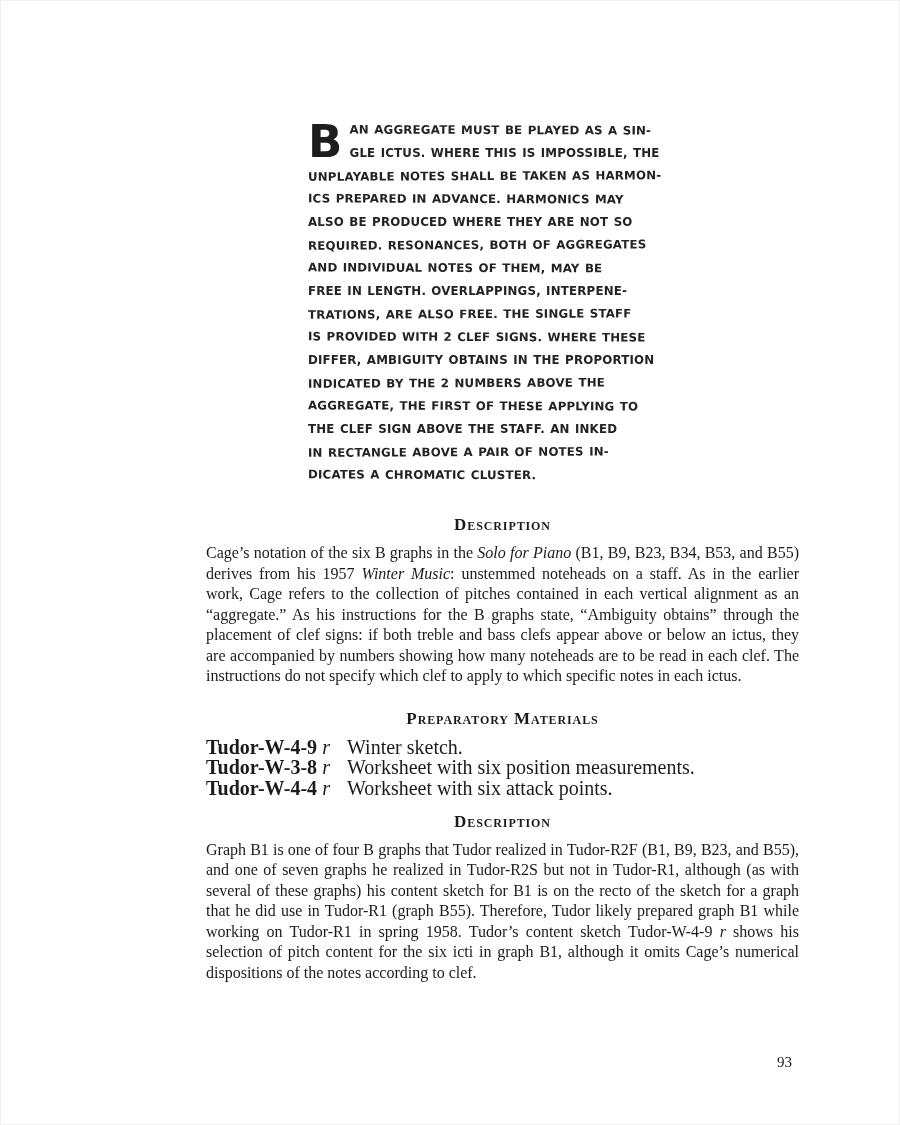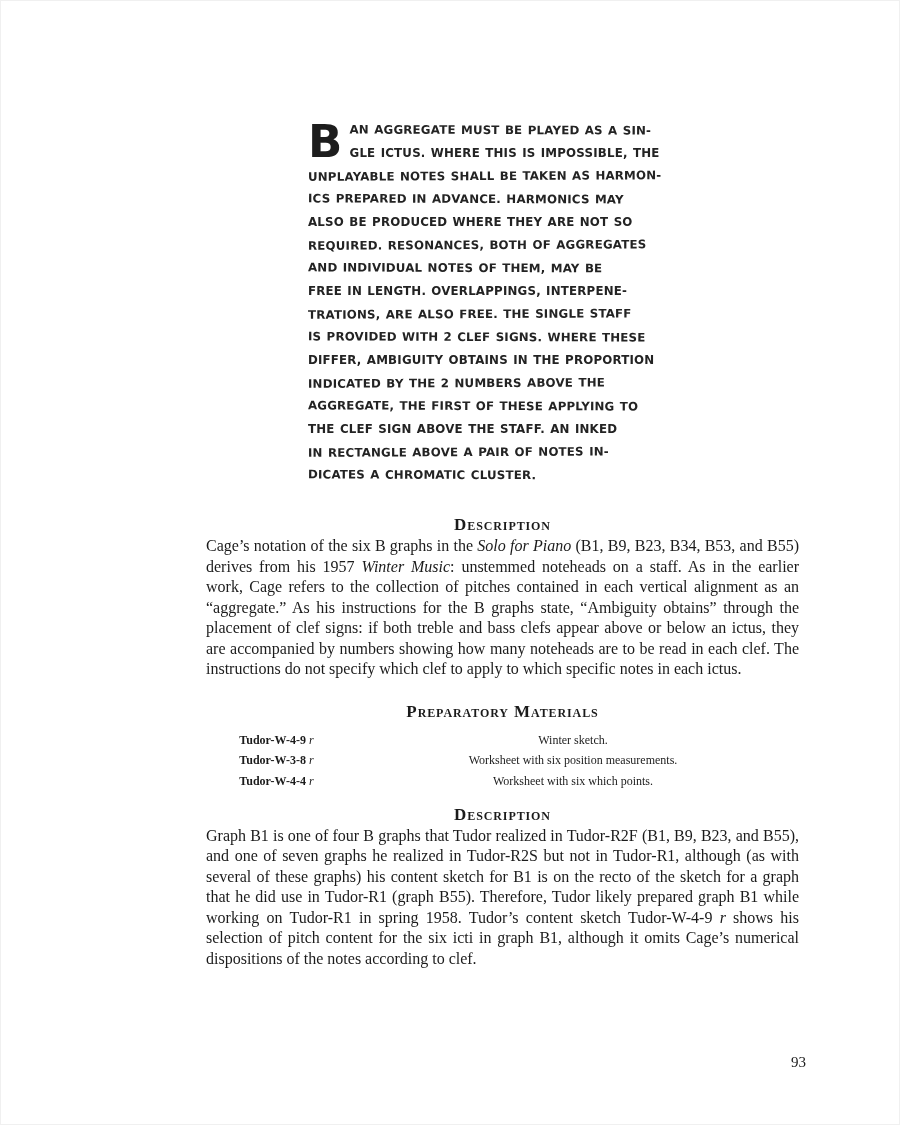--- a/index.html
+++ b/index.html
@@ -50,43 +50,43 @@
     font-size: 17px;
     letter-spacing: 0.9px;
     margin: 0;
     text-align: center;
   }
   .heading-description   { margin-top: 28px; }
   .para {
     font-size: 16px;
     line-height: 20.5px;
     text-align: justify;
-    margin: 1px 0 0 0;
+    margin: 8px 0 0 0;
   }
   .it { font-style: italic; }
   .bd { font-weight: normal; }
 
   .margin-label {
     font-style: italic;
     font-size: 16px;
     margin: 36px 0 0 -46px;
   }
   .heading-preparatory { margin-top: 22px; }
-  .materials { margin-top: 8px; font-size: 12px; line-height: 20.8px; text-align: center; }
+  .materials { margin-top: 8px; font-size: 20px; line-height: 20.8px; }
   .mat-row { display: flex; }
   .mat-id { width: 141px; flex: 0 0 141px; }
   .mat-id b { font-weight: bold; }
   .mat-id i { font-style: italic; font-weight: normal; }
   .mat-desc { flex: 1; }
   .heading-preparation { margin-top: 13px; }
 
   .page-number {
     position: absolute;
     top: 1053px;
-    right: 93px;
+    right: 107px;
     font-size: 15px;
     color: #1b1b1b;
   }
 </style>
 </head>
 <body>
 
 <div class="page">
   <div class="content">
 
@@ -105,21 +105,21 @@
       <div class="mat-row">
         <span class="mat-id"><b>Tudor-W-4-9</b> <i>r</i></span>
         <span class="mat-desc">Winter sketch.</span>
       </div>
       <div class="mat-row">
         <span class="mat-id"><b>Tudor-W-3-8</b> <i>r</i></span>
         <span class="mat-desc">Worksheet with six position measurements.</span>
       </div>
       <div class="mat-row">
         <span class="mat-id"><b>Tudor-W-4-4</b> <i>r</i></span>
-        <span class="mat-desc">Worksheet with six which points.</span>
+        <span class="mat-desc">Worksheet with six attack points.</span>
       </div>
     </div>
 
     <h2 class="sc-heading heading-preparation">Description</h2>
     <p class="para"><span>Graph B1 is one of four B graphs that Tudor realized in </span><span class="bd">Tudor-R2F</span><span> (B1, B9, B23, and B55), and one of seven graphs he realized in </span><span class="bd">Tudor-R2S</span><span> but not in </span><span class="bd">Tudor-R1</span><span>, although (as with several of these graphs) his content sketch for B1 is on the recto of the sketch for a graph that he did use in </span><span class="bd">Tudor-R1</span><span> (graph B55). Therefore, Tudor likely prepared graph B1 while working on </span><span class="bd">Tudor-R1</span><span> in spring 1958. Tudor’s content sketch </span><span class="bd">Tudor-W-4-9</span><span> </span><span class="it">r</span><span> shows his selection of pitch content for the six icti in graph B1, although it omits Cage’s numerical dispositions of the notes according to clef.</span></p>
 
   </div>
 
   <div class="page-number">93</div>
 </div>

